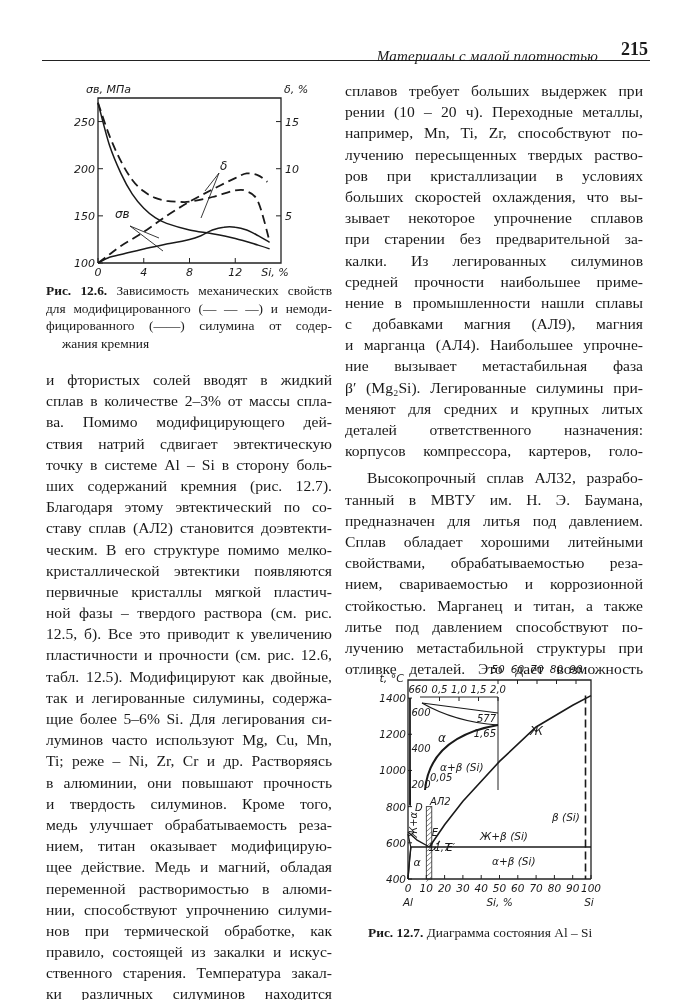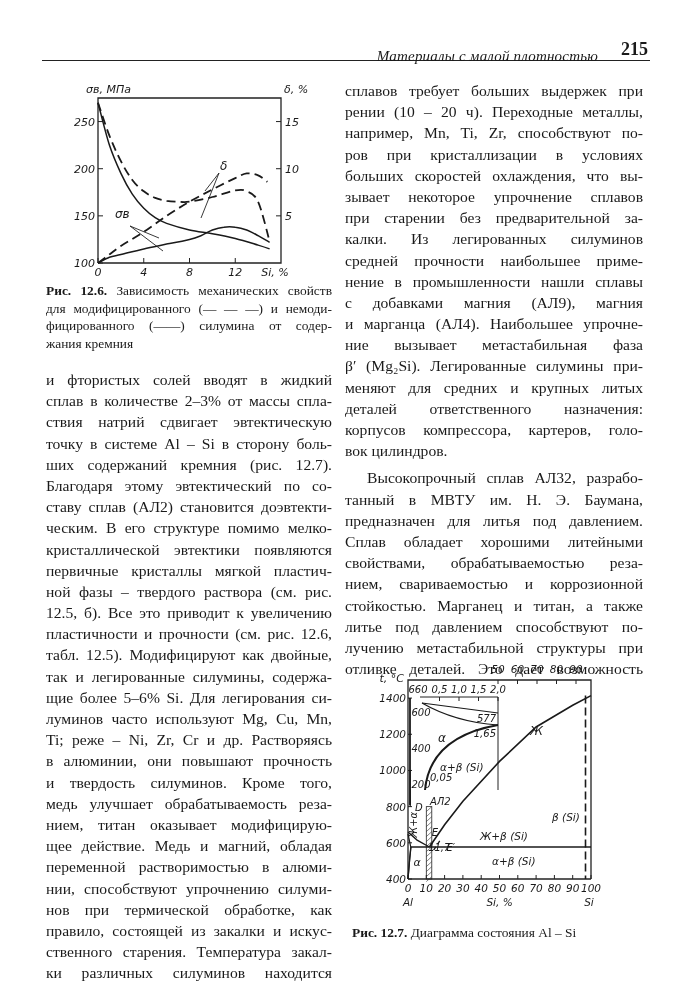--- a/index.html
+++ b/index.html
@@ -10,21 +10,21 @@
   .header-title { position: absolute; right: 52px; top: 2px; font-style: italic; font-size: 15px; letter-spacing: 0.2px; margin-top: 8px; }
   .header-page { position: absolute; right: 2px; top: 1px; font-weight: bold; font-size: 18px; }
   .col { position: absolute; font-size: 15.6px; line-height: 21.2px; text-align: justify; }
   .col .line { display: block; white-space: nowrap; text-align: justify; text-align-last: justify; height: 21.2px; }
   .col .line.last { text-align-last: left; }
   .col .line.indent { padding-left: 22px; }
   #left-col { left: 46px; top: 369px; width: 286px; }
   #right-col { left: 345px; top: 80px; width: 298px; }
   .caption { position: absolute; font-size: 13.4px; line-height: 17.5px; }
   .caption .line { display:block; white-space: nowrap; text-align: justify; text-align-last: justify; }
-  .caption .line.last { text-align-last: left; }
+  .caption .line.last { text-align-last: left; margin-left: 16px; }
   .caption b { font-weight: bold; }
   #cap1 { left: 46px; top: 282px; width: 286px; }
   #cap2 { left: 352px; top: 924px; width: 290px; }
   svg text { font-family: "DejaVu Sans", sans-serif; font-style: italic; fill: #1a1a1a; }
 </style>
 </head>
 <body>
 
 <div class="header">
   <span class="header-title">Материалы с малой плотностью</span>
@@ -79,20 +79,21 @@
 <div class="caption" id="cap1">
   <span class="line"><b>Рис. 12.6.</b><span> Зависимость механических свойств</span></span>
   <span class="line">для модифицированного (— — —) и немоди-</span>
   <span class="line">фицированного (——) силумина от содер-</span>
   <span class="line last">жания кремния</span>
 </div>
 
 <div class="col" id="left-col">
     <span class="line">и фтористых солей вводят в жидкий</span>
     <span class="line">сплав в количестве 2–3% от массы спла-</span>
+    <span class="line">ва. Помимо модифицирующего дей-</span>
     <span class="line">ствия натрий сдвигает эвтектическую</span>
     <span class="line">точку в системе Al – Si в сторону боль-</span>
     <span class="line">ших содержаний кремния (рис. 12.7).</span>
     <span class="line">Благодаря этому эвтектический по со-</span>
     <span class="line">ставу сплав (АЛ2) становится доэвтекти-</span>
     <span class="line">ческим. В его структуре помимо мелко-</span>
     <span class="line">кристаллической эвтектики появляются</span>
     <span class="line">первичные кристаллы мягкой пластич-</span>
     <span class="line">ной фазы – твердого раствора (см. рис.</span>
     <span class="line">12.5, б). Все это приводит к увеличению</span>
@@ -113,35 +114,35 @@
     <span class="line">правило, состоящей из закалки и искус-</span>
     <span class="line">ственного старения. Температура закал-</span>
     <span class="line">ки различных силуминов находится</span>
   </div>
 
 <div class="col" id="right-col">
     <div>
       <span class="line">сплавов требует больших выдержек при</span>
       <span class="line">рении (10 – 20 ч). Переходные металлы,</span>
       <span class="line">например, Mn, Ti, Zr, способствуют по-</span>
+      <span class="line">лучению пересыщенных твердых раство-</span>
       <span class="line">ров при кристаллизации в условиях</span>
       <span class="line">больших скоростей охлаждения, что вы-</span>
       <span class="line">зывает некоторое упрочнение сплавов</span>
       <span class="line">при старении без предварительной за-</span>
       <span class="line">калки. Из легированных силуминов</span>
       <span class="line">средней прочности наибольшее приме-</span>
       <span class="line">нение в промышленности нашли сплавы</span>
       <span class="line">с добавками магния (АЛ9), магния</span>
       <span class="line">и марганца (АЛ4). Наибольшее упрочне-</span>
       <span class="line">ние вызывает метастабильная фаза</span>
       <span class="line">β′ (Mg₂Si). Легированные силумины при-</span>
       <span class="line">меняют для средних и крупных литых</span>
       <span class="line">деталей ответственного назначения:</span>
       <span class="line">корпусов компрессора, картеров, голо-</span>
-      <span class="line last">вок цилиндров.</span>
     </div>
     <div style="height: 6px;"></div>
     <div>
       <span class="line indent">Высокопрочный сплав АЛ32, разрабо-</span>
       <span class="line">танный в МВТУ им. Н. Э. Баумана,</span>
       <span class="line">предназначен для литья под давлением.</span>
       <span class="line">Сплав обладает хорошими литейными</span>
       <span class="line">свойствами, обрабатываемостью реза-</span>
       <span class="line">нием, свариваемостью и коррозионной</span>
       <span class="line">стойкостью. Марганец и титан, а также</span>

